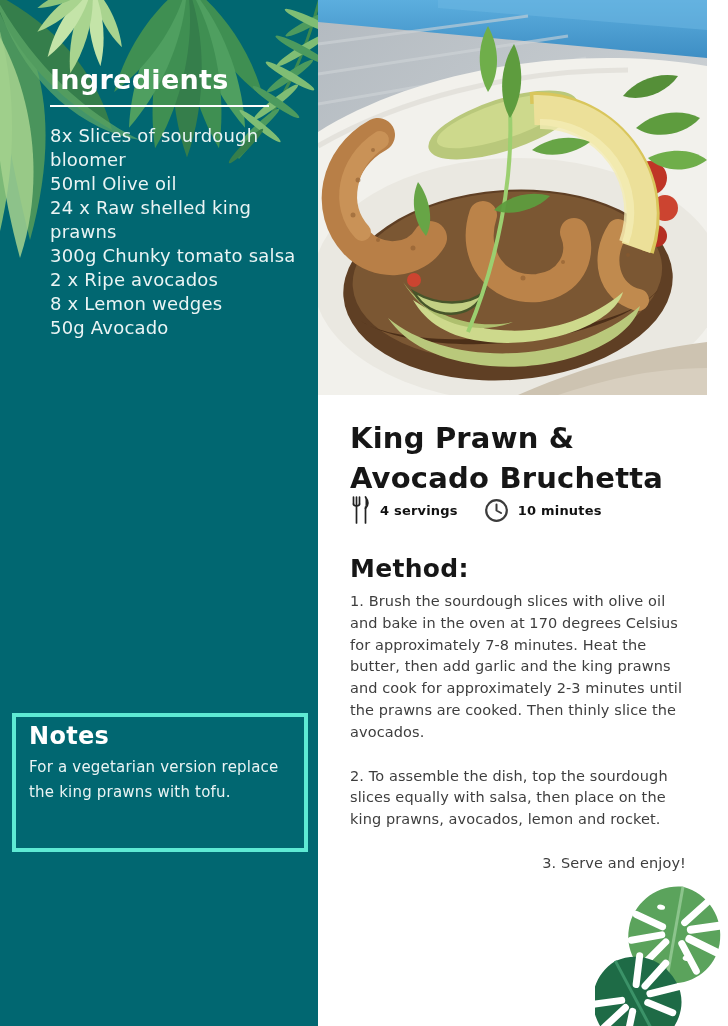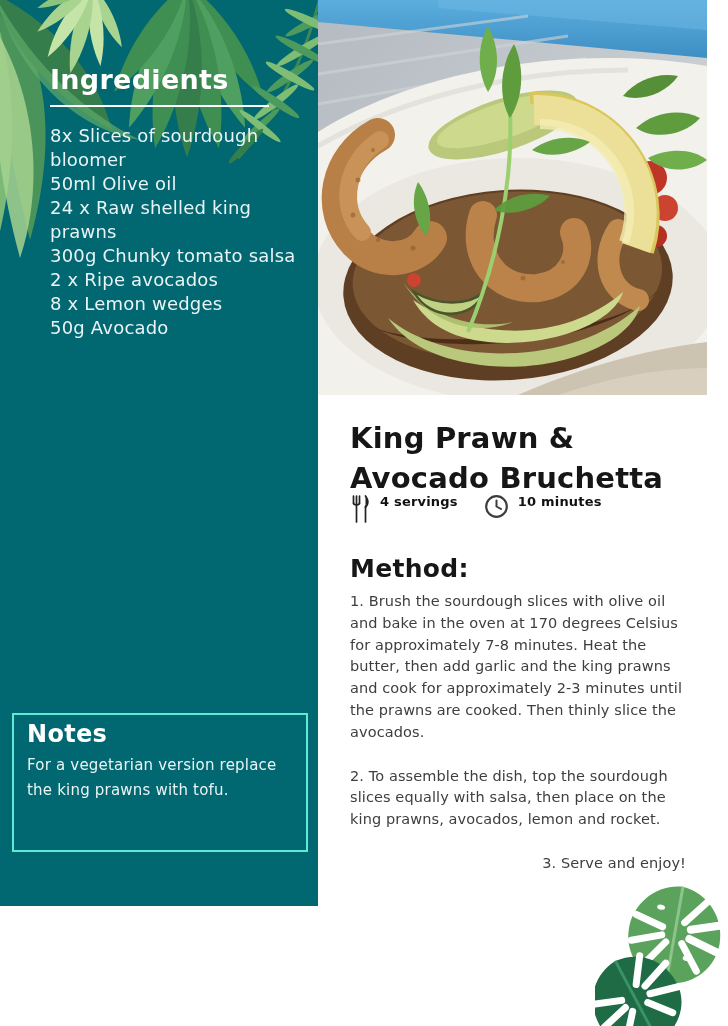--- a/index.html
+++ b/index.html
@@ -7,55 +7,55 @@
     width:728px;height:1026px;
     font-family:"DejaVu Sans","Liberation Sans",sans-serif;
     background:#ffffff;
   }
   #page{
     position:relative;width:728px;height:1026px;
     background:#ffffff;overflow:hidden;
   }
   
   .sidebar{
-    position:absolute;left:0;top:0;width:318px;height:906px;
+    position:absolute;left:0;top:0;width:318px;height:1026px;
     background:var(--teal_background,#016771);overflow:hidden;
   }
   .palms{position:absolute;left:0;top:0;width:318px;height:270px;}
   .ingredients{position:absolute;left:50px;top:64px;width:250px;}
   .ing-title{
     margin:0;font-size:27px;font-weight:800;color:#ffffff;
     letter-spacing:0.3px;
   }
   .ing-underline{width:219px;height:2px;background:var(--underline,#ffffff);margin-top:10px;}
   .ing-list{
     list-style:none;margin:17px 0 16px;padding:0;
     color:var(--sidebar_text,#eaf4f4);font-size:18px;line-height:24px;
     letter-spacing:0.2px;
   }
   .notes{
     position:absolute;left:12px;top:713px;width:296px;height:139px;
-    border:2px solid #5eead4;box-sizing:border-box;padding:5px 13px;
+    border:4px solid #5eead4;box-sizing:border-box;padding:5px 13px;
   }
   .notes-title{margin:0;font-size:24px;font-weight:800;color:#ffffff;letter-spacing:0.3px;}
   .notes-text{
     margin:5px 0 0;color:var(--sidebar_text,#eaf4f4);
     font-size:15px;line-height:25px;letter-spacing:0.2px;
   }
   
   .photo{position:absolute;left:318px;top:0;width:389px;height:395px;overflow:hidden;}
   
   .title{
     position:absolute;left:350px;top:418px;width:345px;
     font-size:29px;line-height:40px;font-weight:800;
     color:var(--heading_text,#161616);letter-spacing:0.2px;
   }
   .meta{
     position:absolute;left:351px;top:494px;height:32px;
-    display:flex;align-items:flex-start;
+    display:flex;align-items:center;
     color:#111111;
   }
   .meta-label{font-size:13px;font-weight:700;letter-spacing:0.2px;}
   .meta .fork{margin-right:10px;}
   .meta .clock{margin-left:26px;margin-right:9px;}
   .method-title{
     position:absolute;left:350px;top:554px;margin:0;
     font-size:25px;font-weight:800;color:var(--heading_text,#161616);
     letter-spacing:0.3px;
   }

